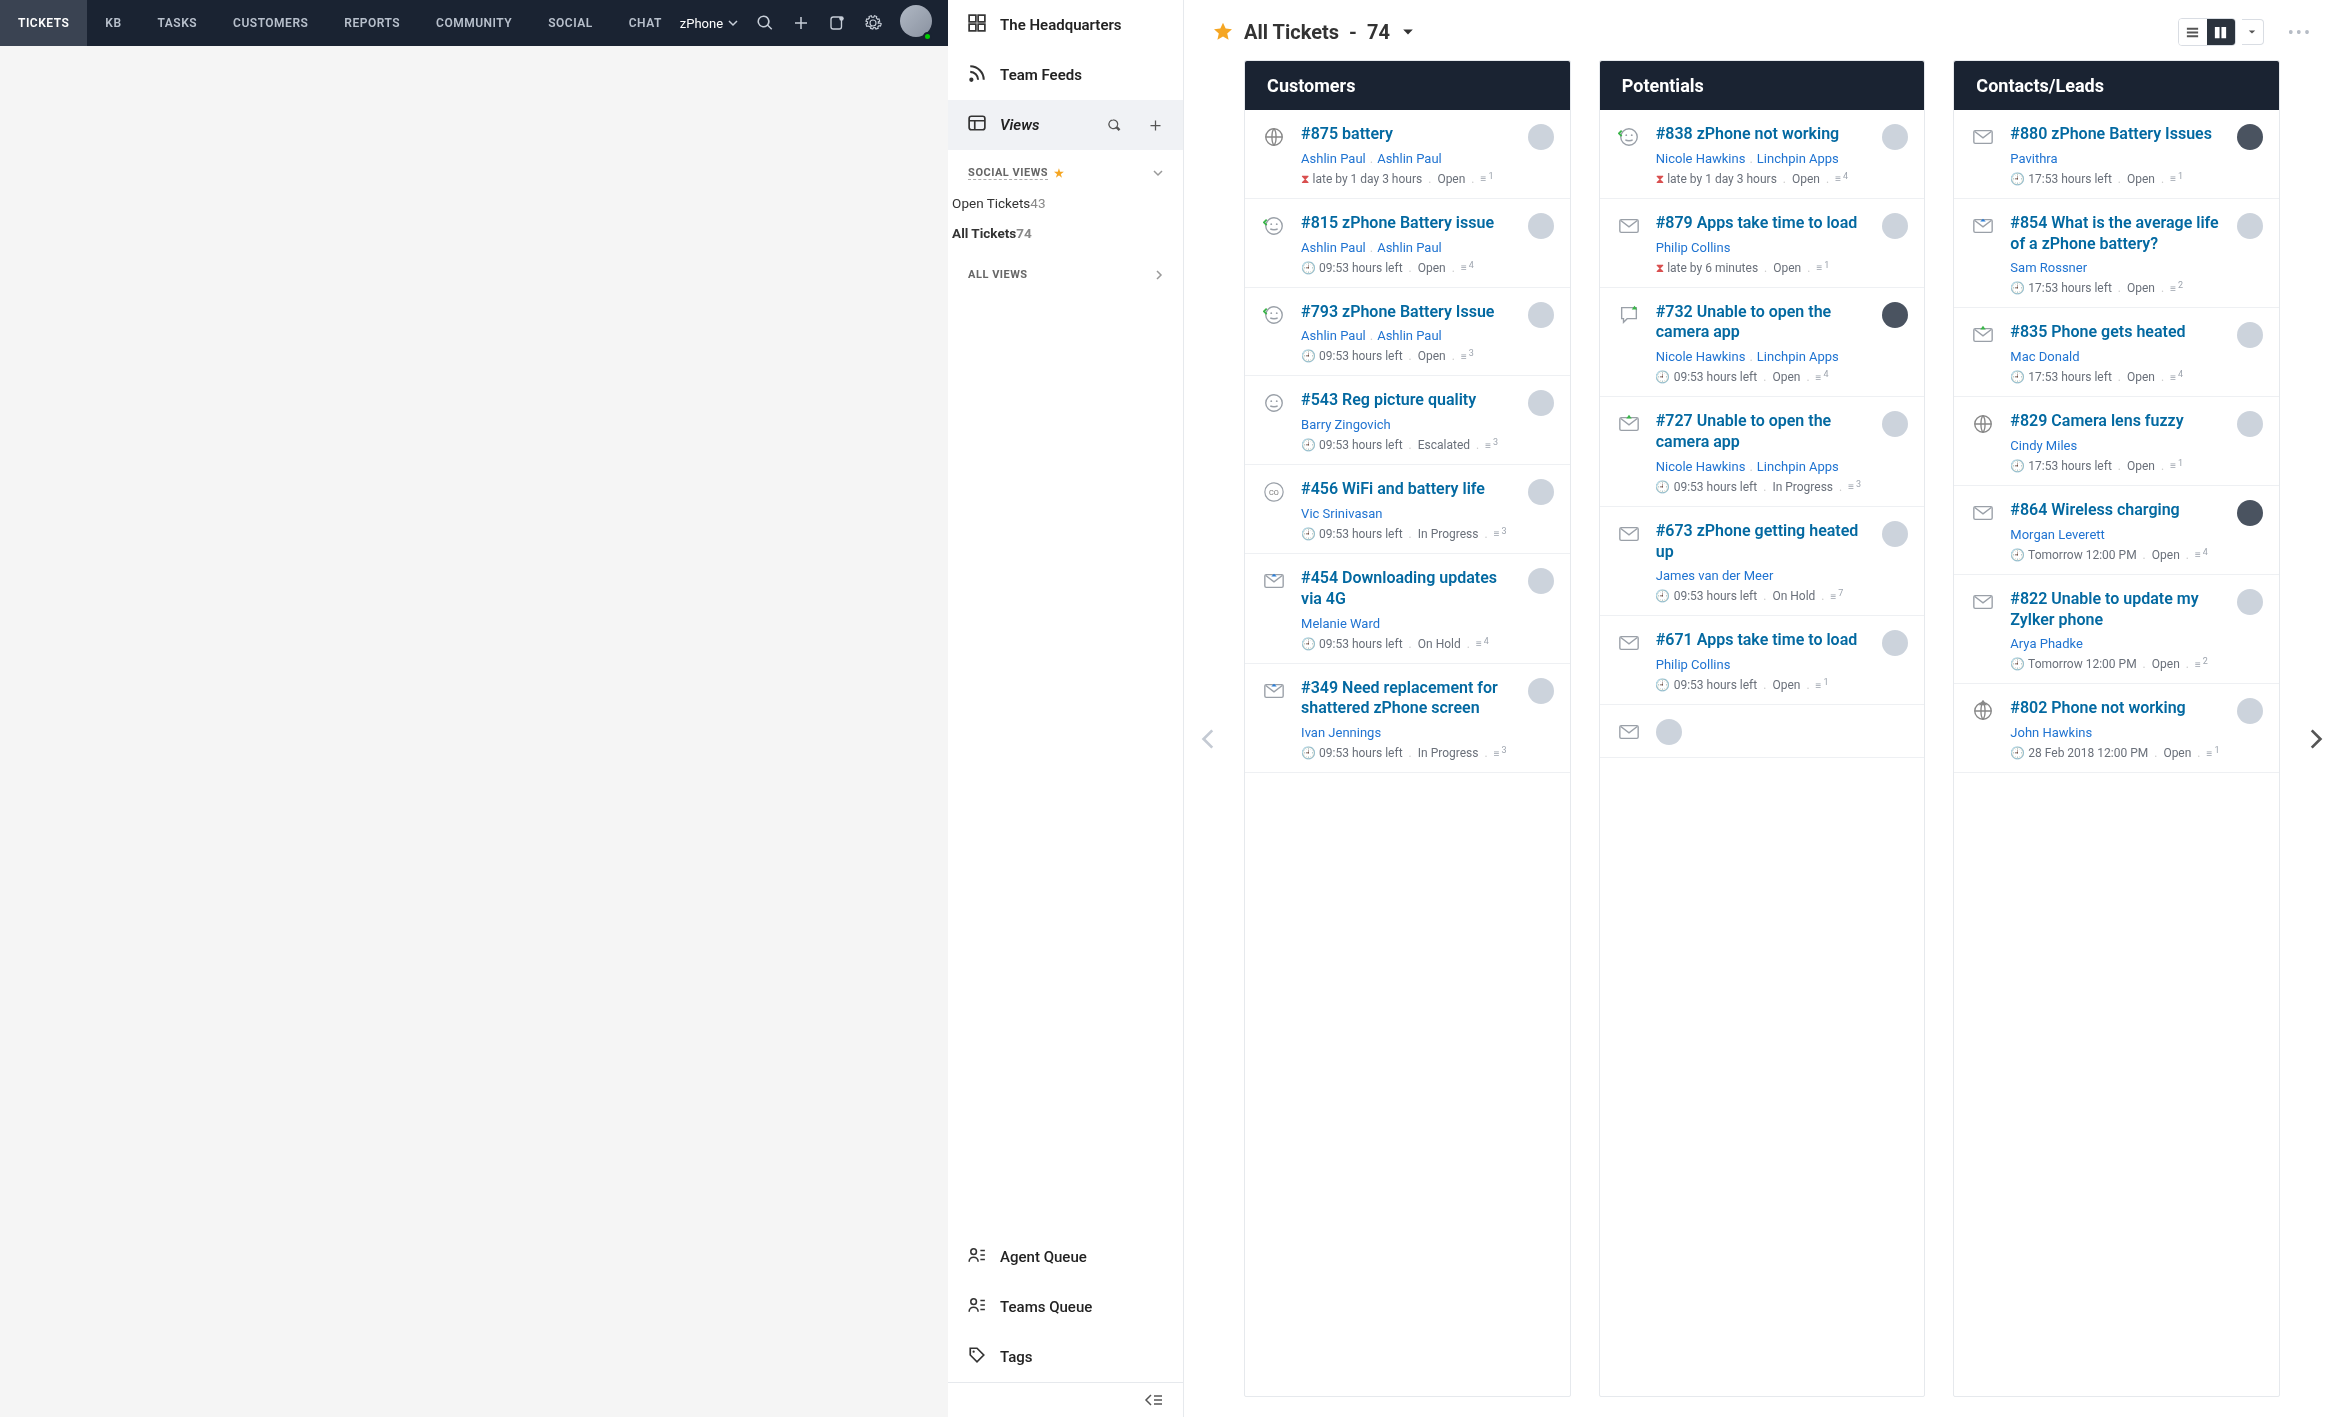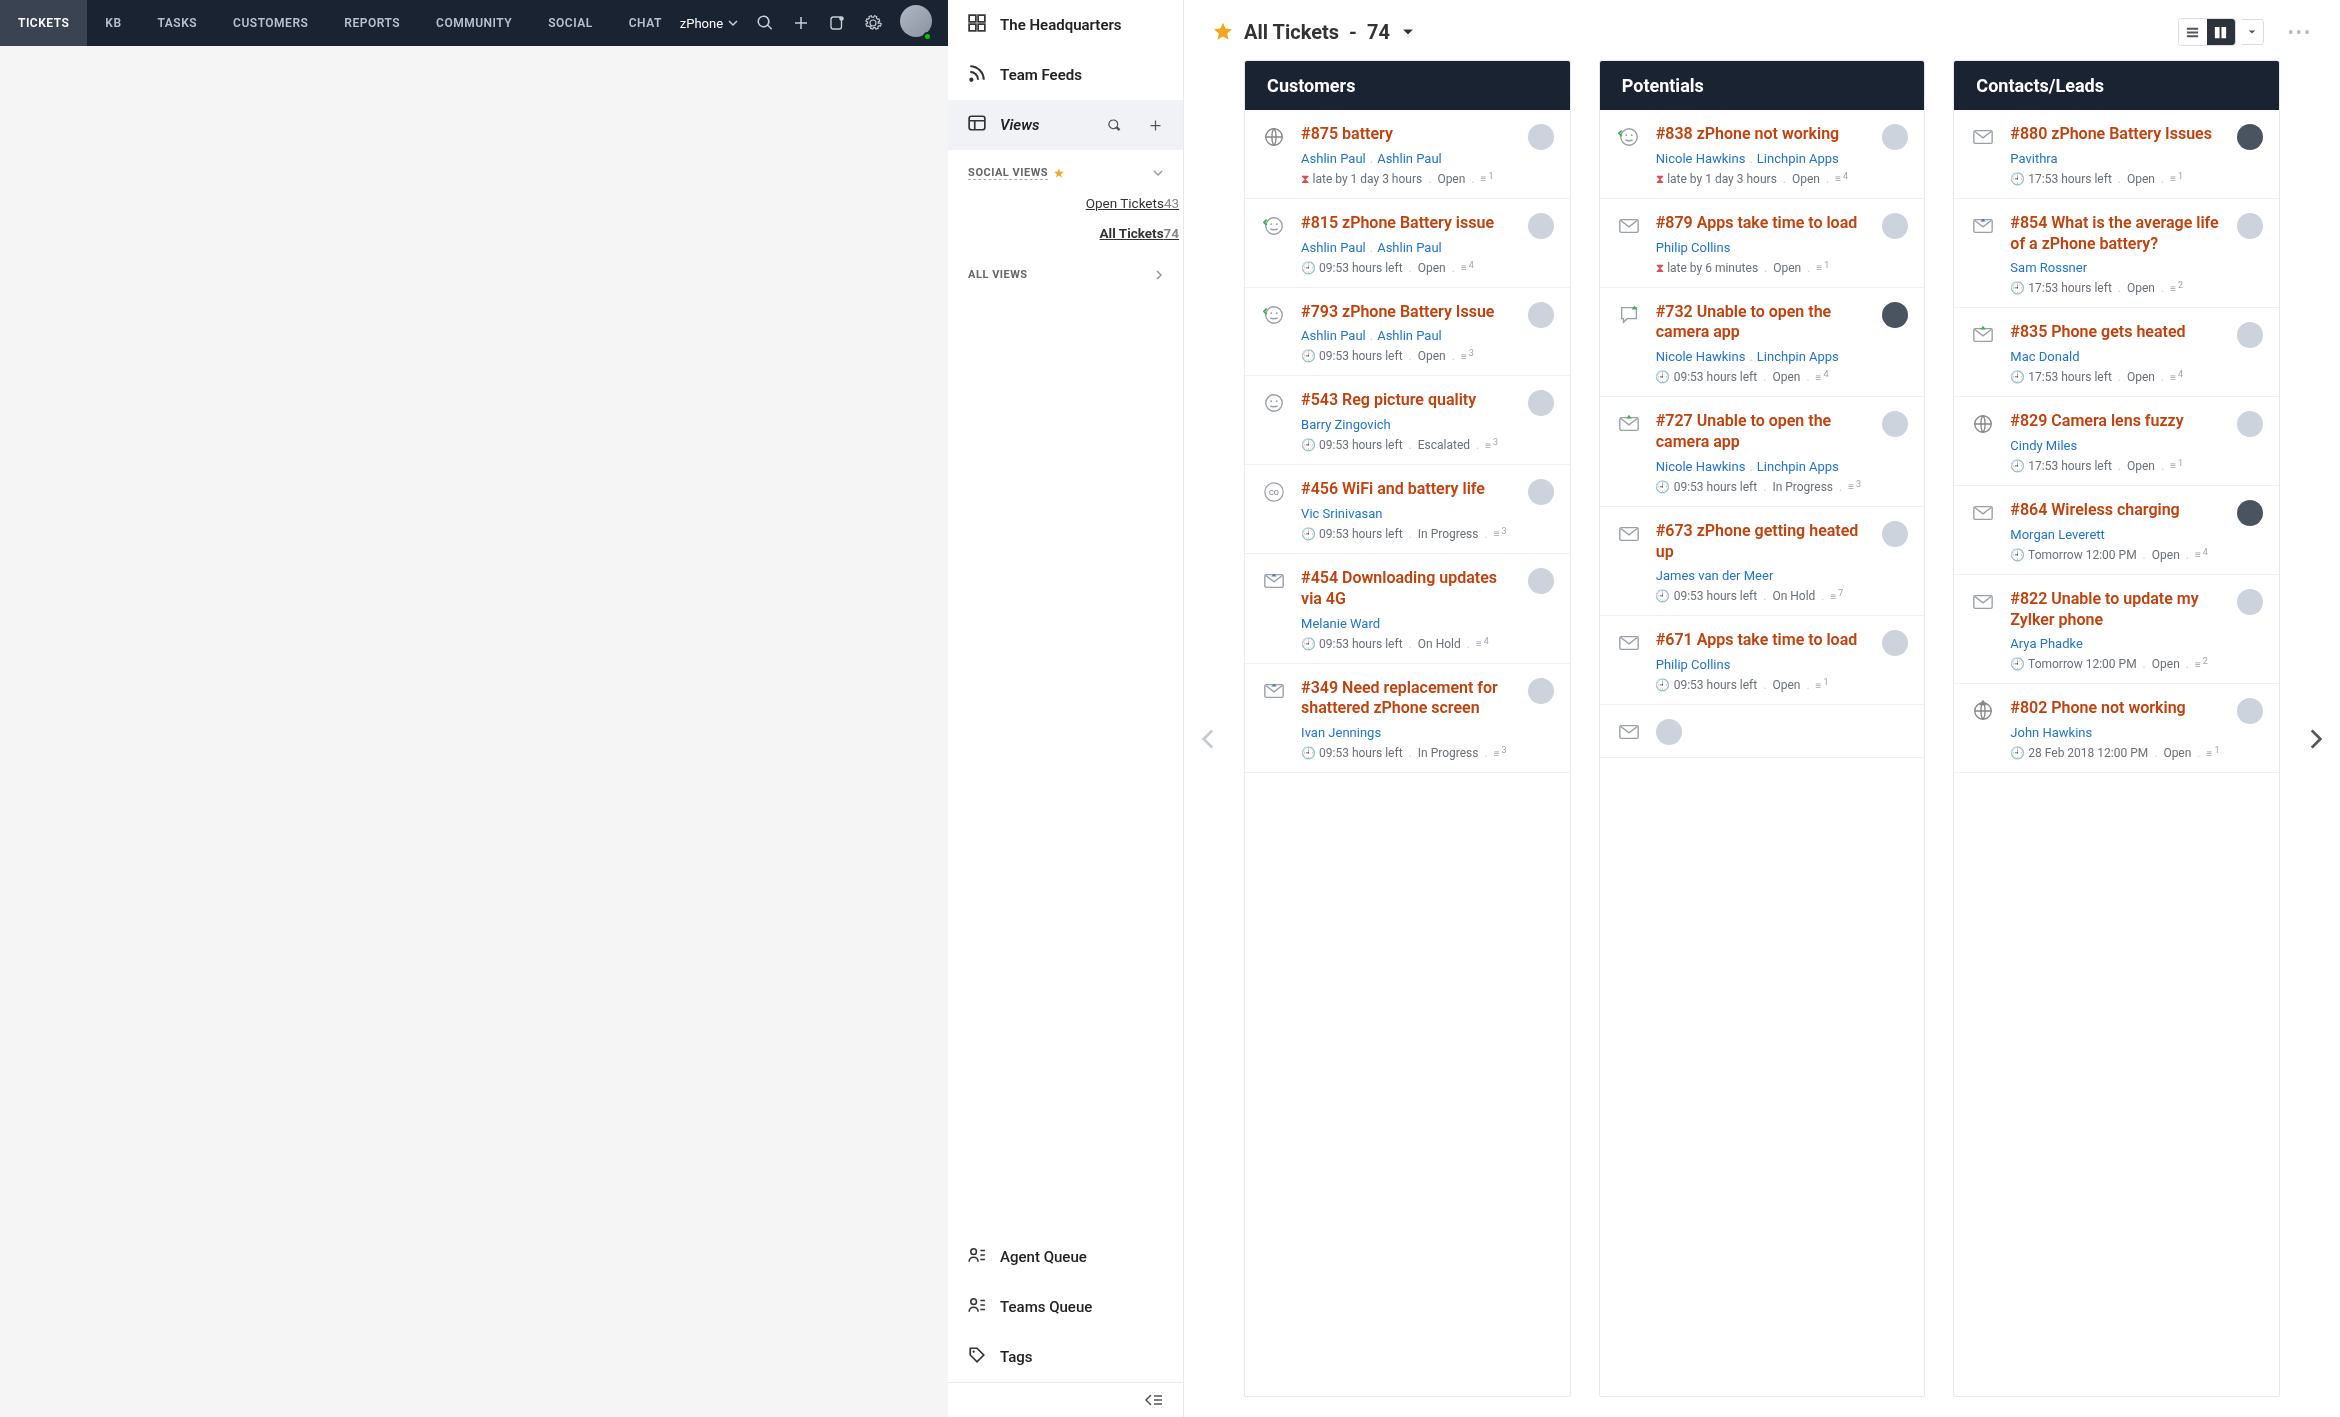--- a/index.html
+++ b/index.html
@@ -22,21 +22,21 @@
 .shell { display: flex; flex: 1; min-height: 0; }
 .sidebar { width: 236px; background: #fff; border-right:1px solid #e6e9ed; display:flex; flex-direction:column; }
 .sidebar-item { display:flex; align-items:center; gap:14px; padding: 14px 20px; font-size:15px; font-weight:600; color:#222; cursor:pointer; }
 .sidebar-item.active { background:#f0f2f5;font-style:italic; }
 .sidebar-item .spacer { flex:1; }
 .sidebar-item svg.row-ic { width:18px; height:18px; fill:#333; }
 .sidebar-sub { padding: 6px 0; }
 .sidebar-sub .small-head { display:flex; align-items:center; padding:10px 20px 8px; font-size:11px; font-weight:700; letter-spacing:.5px; color:#666; }
 .sidebar-sub .small-head .ud { border-bottom:1px dashed #aaa; }
 .star-yellow { color:#f5a623; margin-left:6px; }
-.view-row { display:flex; justify-content:flex-end; padding:7px 4px; font-size:13.5px; color:#333; cursor:pointer;text-decoration:underline; }
+.view-row { display:flex; justify-content:flex-start; padding:7px 4px; font-size:13.5px; color:#333; cursor:pointer; }
 .view-row .count { color:#888; }
 .view-row.strong { font-weight:700; }
 .sidebar-footer { margin-top:auto; }
 .sidebar-footer .sidebar-item { font-weight:500; }
 .collapse-row { border-top:1px solid #e6e9ed; display:flex; justify-content:flex-end; padding:10px 20px; }
 
 
 .main { flex:1; display:flex; flex-direction:column; min-width:0; background:#fff; }
 .page-header { display:flex; align-items:center; padding: 18px 28px 4px; gap:10px; }
 .fav-star { width:22px; height:22px; fill:#f5a623; }
@@ -55,21 +55,21 @@
 .carousel-btn { width:50px; display:flex; align-items:center; justify-content:center; color:#c4cad3; cursor:pointer; }
 .carousel-btn svg { width:26px; height:26px; fill:#c4cad3; }
 .columns { flex:1; display:flex; gap:28px; padding:0 10px 20px; min-width:0; overflow:hidden; }
 .col { flex:1; min-width:0; display:flex; flex-direction:column; background:#fff; border:1px solid #e6e9ed; border-radius:2px; }
 .col-head { background:#1a2332; color:#fff; font-weight:700; font-size:18px; padding:14px 22px; border-radius:2px 2px 0 0; }
 .col-body { flex:1; overflow-y:auto; }
 .card { display:flex; gap:14px; padding:14px 16px 12px; border-bottom:1px solid #eef0f3; }
 .card-channel { width:26px; display:flex; justify-content:center; padding-top:2px; }
 .card-channel svg { width:22px; height:22px; fill:#888; }
 .card-main { flex:1; min-width:0; }
-.card-title { font-size:16px; font-weight:600; color:#c2410c; line-height:1.3; margin-bottom:6px; }
+.card-title { font-size:16px; font-weight:600; color:#0369a1; line-height:1.3; margin-bottom:6px; }
 .card-who { font-size:13px; color:#1f73d1; margin-bottom:6px; }
 .card-who .dot { color:#ccc; padding:0 4px; }
 .card-meta { font-size:12px; color:#8c929c; display:flex; gap:6px; flex-wrap:wrap; }
 .card-meta .dot { color:#ccc; }
 .card-meta .status-label { color:#6a707a; }
 .card-meta .late { color:#6a707a; }
 .card-meta .clk { font-family:inherit; }
 .clk-red { color:#d94f4f; }
 .clk-green { color:#25a95f; }
 .clk-orange { color:#e8913b; }

